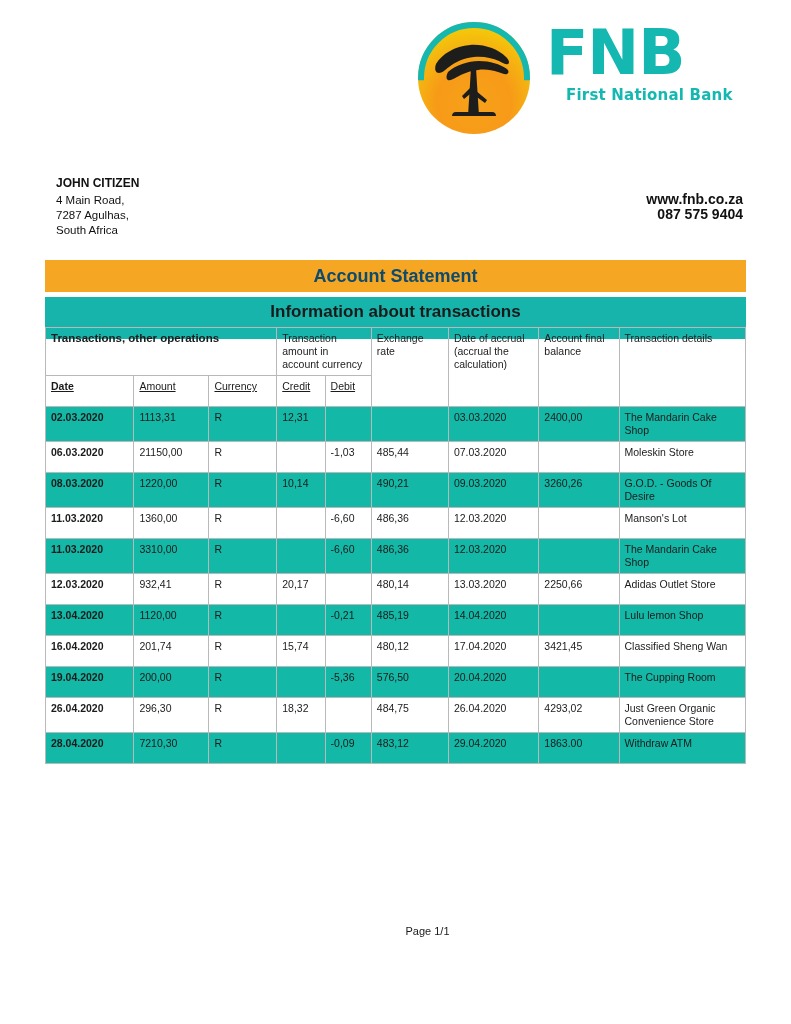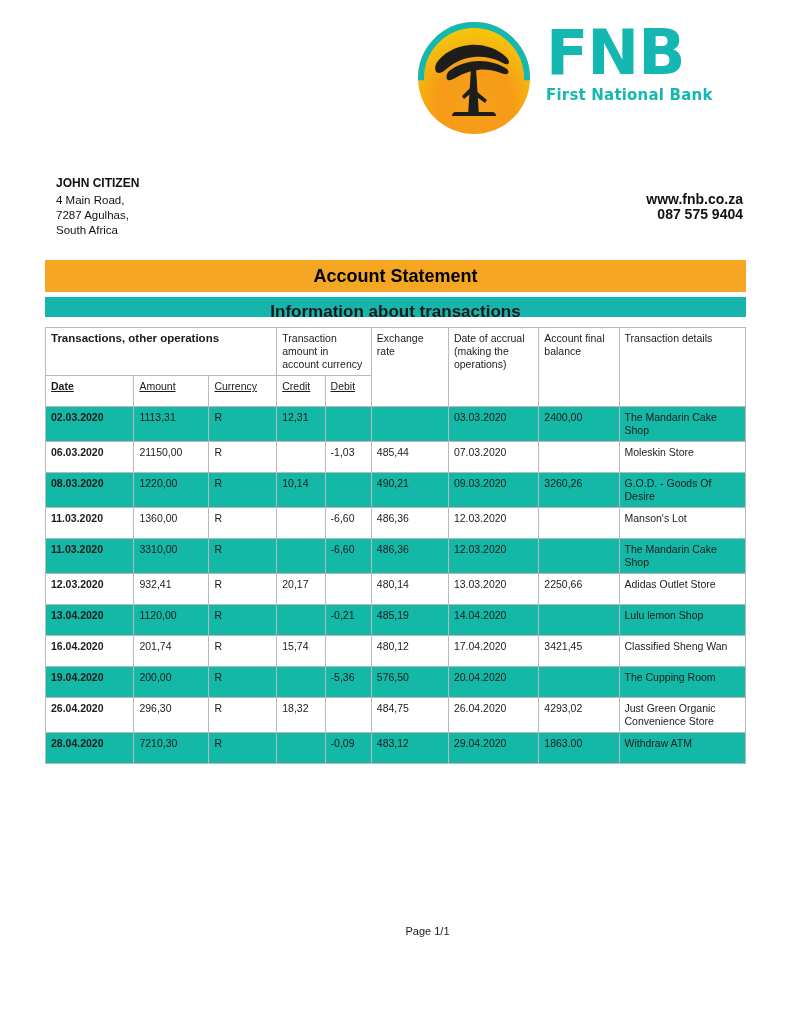--- a/index.html
+++ b/index.html
@@ -77,20 +77,21 @@
     color: #14b8b0;
   }
   .logo-sub {
     font-family: "DejaVu Sans", sans-serif;
     font-weight: bold;
     font-size: 15px;
     color: #14b8b0;
     text-align: right;
     margin-top: 4px;
     letter-spacing: 0.2px;
+    margin-left: 20px;
   }
 
   
   .addr {
     position: absolute;
     left: 56px;
     top: 176px;
     font-size: 11.5px;
     line-height: 15px;
     color: #111;
@@ -118,26 +119,26 @@
     width: 701px;
     box-sizing: border-box;
     text-align: center;
     font-weight: bold;
   }
   .bar-orange {
     top: 260px;
     height: 32px;
     line-height: 32px;
     background: #f5a623;
-    color: #000000;
+    color: #0c4a6e;
     font-size: 18px;
   }
   .bar-teal {
     top: 297px;
-    height: 20px;
+    height: 42px;
     line-height: 30px;
     background: #17b4ab;
     color: #1a1a1a;
     font-size: 17px;
   }
 
   
   .table-wrap {
     position: absolute;
     left: 45px;
@@ -259,21 +260,21 @@
         <col class="col-accrual">
           <col class="col-balance">
           <col class="col-details">
       </colgroup>
       <thead>
         <tr class="hdr-main">
           <td colspan="3" class="bold">Transactions, other operations</td>
           <td colspan="2">Transaction amount in account currency</td>
           <td rowspan="2">Exchange rate</td>
           <td rowspan="2">
-            <span>Date of accrual (making the operations)</span>
+            <span>Date of accrual (accrual the calculation)</span>
           </td>
           <td rowspan="2">Account final balance</td>
           <td rowspan="2">Transaction details</td>
         </tr>
         <tr class="hdr-sub">
           <td class="bold">Date</td>
           <td>Amount</td>
           <td>Currency</td>
           <td>Credit</td>
           <td>Debit</td>

